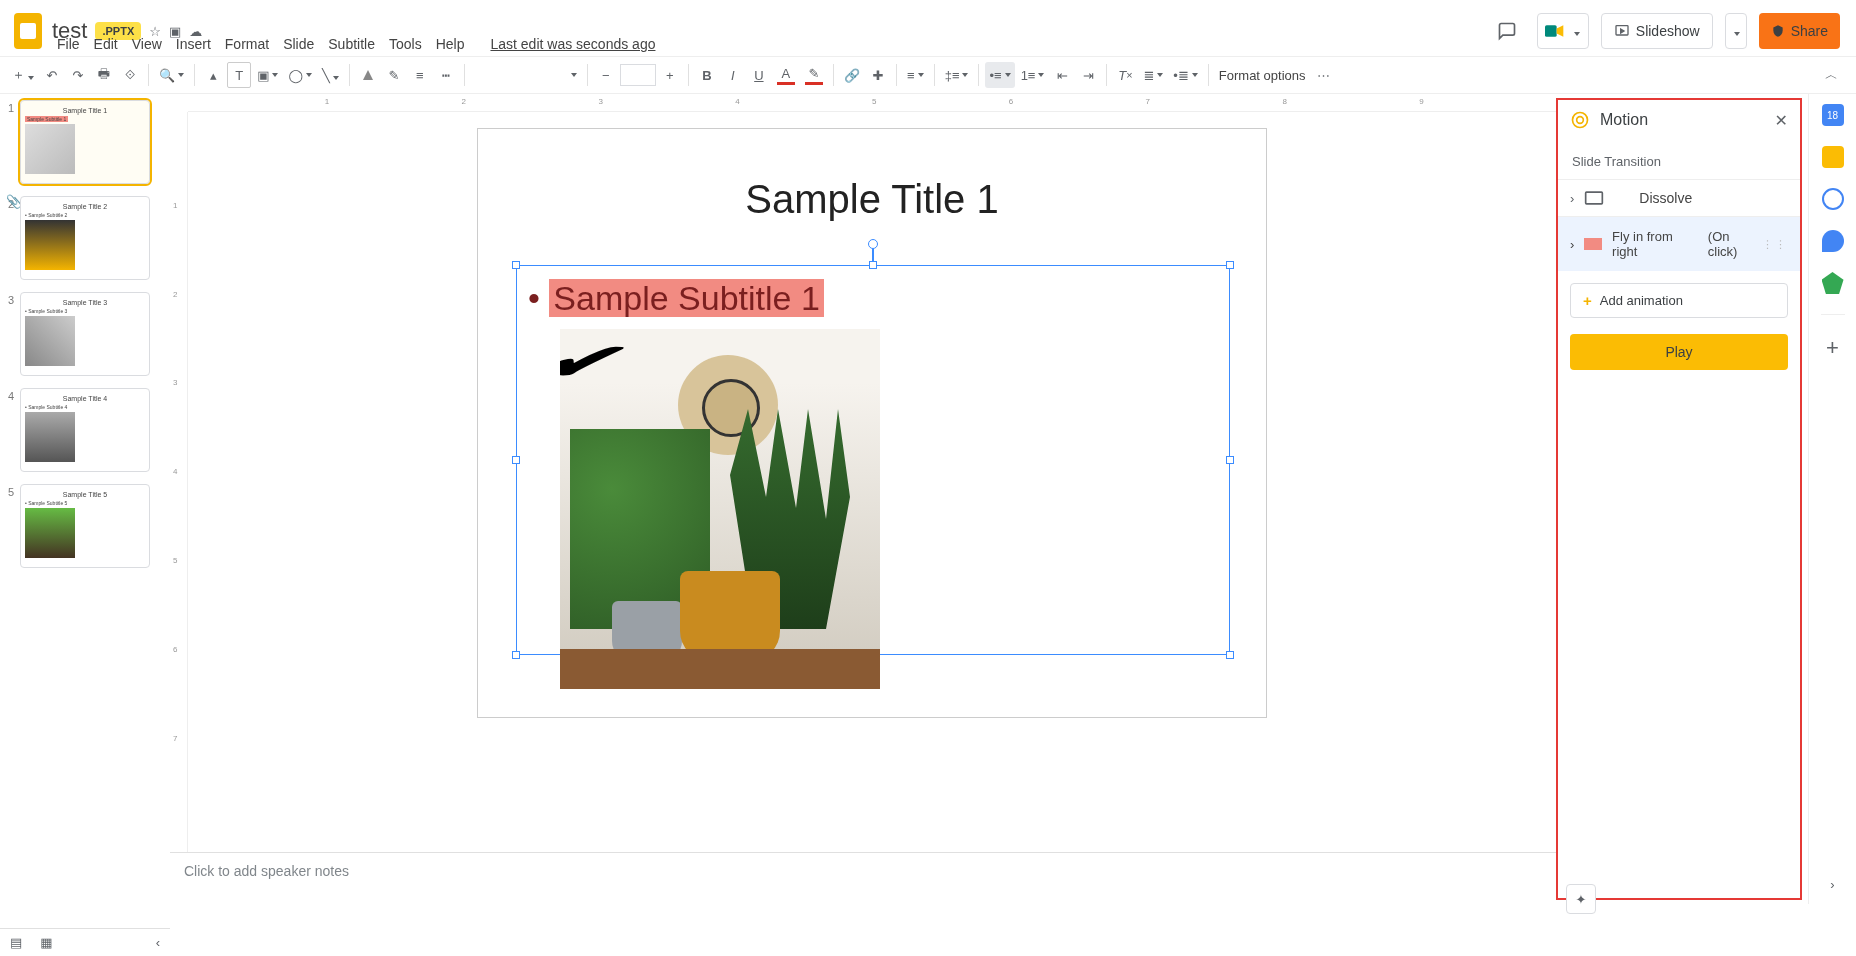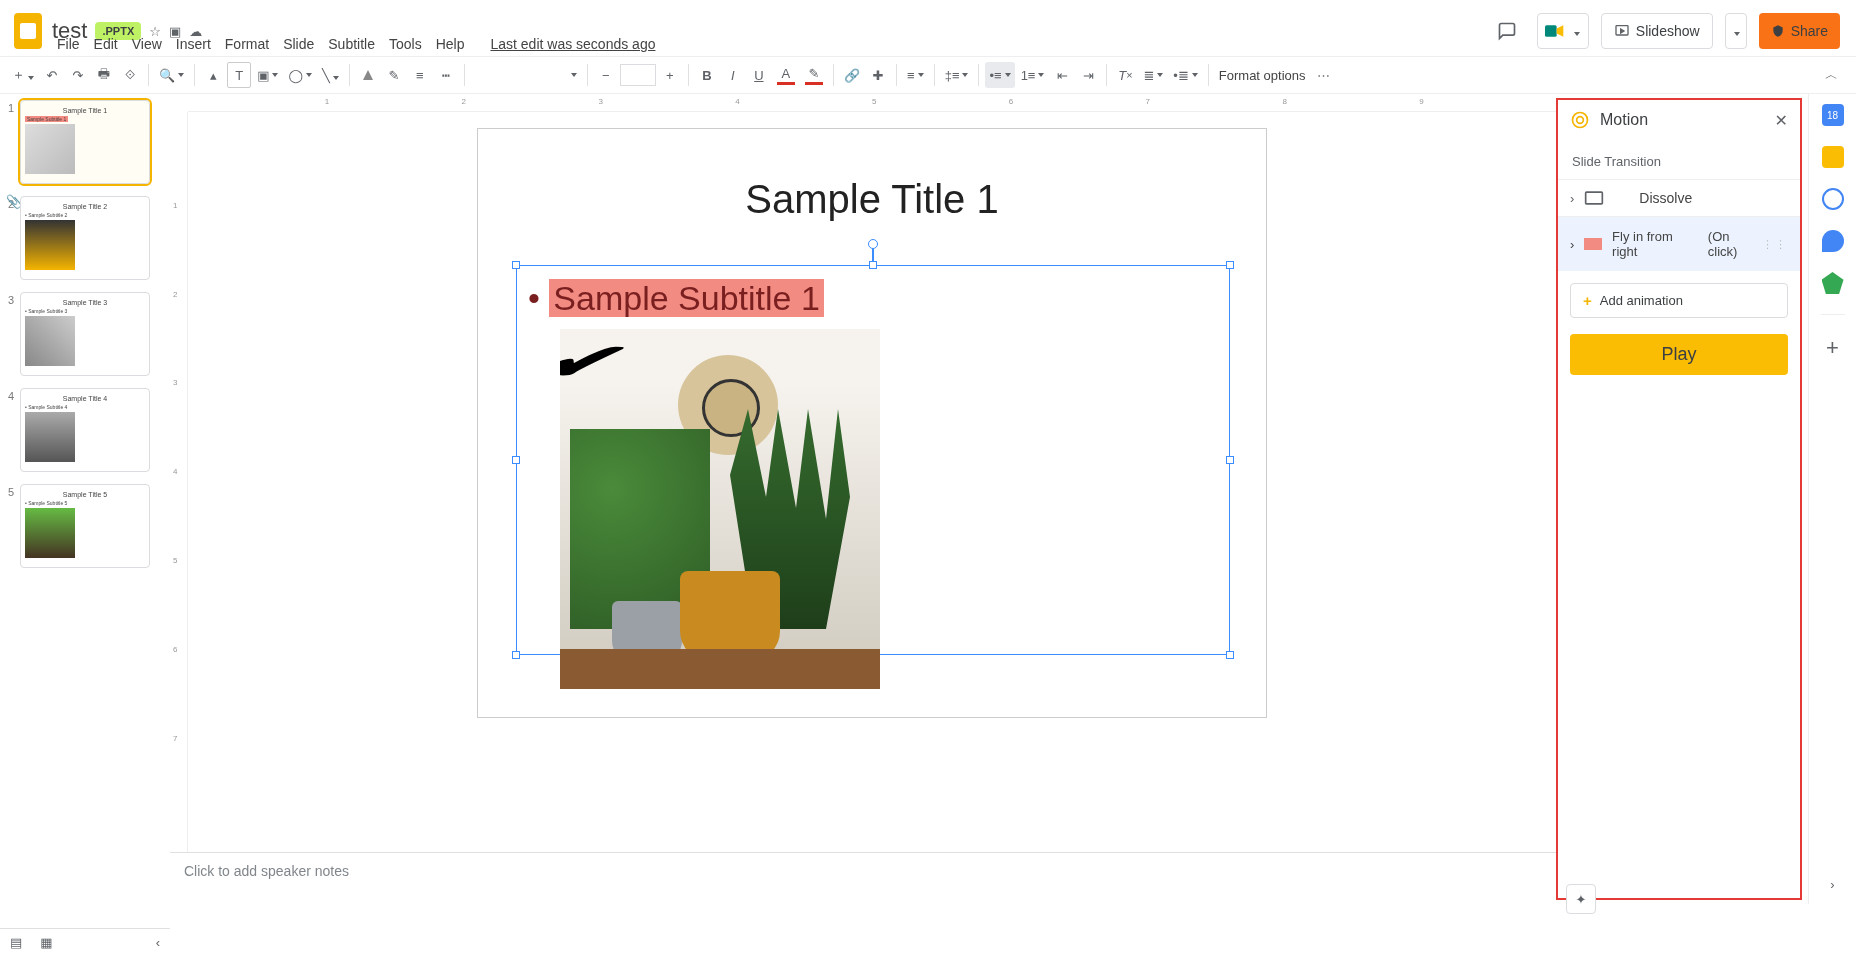--- a/index.html
+++ b/index.html
@@ -5,21 +5,21 @@
 * { margin: 0; padding: 0; box-sizing: border-box; font-family: Arial, "Helvetica Neue", sans-serif; }
 body { background: #fff; overflow: hidden; font-size: 13px; color: #444; }
 
 
 .header { height: 56px; display: flex; align-items: center; padding: 6px 16px 0 8px; }
 .app-icon { width: 40px; height: 40px; display:flex; align-items:center; justify-content:center; }
 .app-icon .box { width: 28px; height: 36px; background:#f4b400; border-radius:4px; position:relative; }
 .app-icon .box::after { content:""; position:absolute; left:6px; right:6px; top:10px; bottom:10px; background:#fff; border-radius:2px;}
 .doc-title-row { display:flex; align-items:center; gap:8px; margin-left:4px;}
 .doc-title { font-size:22px; color:#444; }
-.badge-pptx{ background:#bef264; color:#3c4043; font-size:11px; font-weight:600; padding:3px 7px; border-radius:4px;}
+.badge-pptx{ background:#fde047; color:#3c4043; font-size:11px; font-weight:600; padding:3px 7px; border-radius:4px;}
 .star, .folder, .cloud { color:#5f6368; cursor:pointer;}
 .menubar { display:flex; padding-left:50px; margin-top:-24px; height:24px; align-items:center;}
 .menubar span{ padding:4px 7px; color:#444; font-size:14px; cursor:pointer;}
 .last-edit{ color:#5f6368; text-decoration:underline; font-size:14px; margin-left:12px;}
 .header-right{ margin-left:auto; display:flex; align-items:center; gap:12px;}
 .hdr-btn{ height:36px; border:1px solid #dadce0; border-radius:4px; background:#fff; display:flex; align-items:center; padding:0 12px; gap:6px; font-size:14px; color:#3c4043; cursor:pointer;}
 .hdr-btn.share{ background:#f97316; border:none; font-weight:500;}
 .meet-btn{ width:52px; justify-content:center; padding:0;}
 .icon-btn{ width:36px; height:36px; display:flex; align-items:center; justify-content:center; color:#5f6368; cursor:pointer;}
 
@@ -78,21 +78,21 @@
 .mp-header .mp-title{ font-size:16px; color:#3c4043; flex:1;}
 .mp-close{ color:#5f6368; cursor:pointer; font-size:16px;}
 .mp-section-label{ padding:14px 14px 10px; font-size:13px; color:#5f6368;}
 .mp-row{ display:flex; align-items:center; padding:10px 12px; gap:10px; border-top:1px solid #eee; border-bottom:1px solid #eee; cursor:pointer;}
 .mp-row .chev{ color:#5f6368;}
 .mp-anim-row{ display:flex; align-items:center; padding:12px 12px; gap:10px; background:#ecf3fe; cursor:pointer; font-size:13px;}
 .mp-anim-row .thumb-mini{ width:22px; height:12px; background:#f28b82;}
 .mp-anim-row .grip{ margin-left:auto; color:#bbb; letter-spacing:2px; font-size:11px;}
 .mp-add{ margin:12px; border:1px solid #dadce0; border-radius:4px; padding:8px 12px; display:inline-flex; align-items:center; gap:8px; font-size:13px; color:#3c4043; cursor:pointer;}
 .mp-add .plus{ color:#f4b400; font-size:15px; font-weight:bold;}
-.mp-play{ margin:4px 12px 14px; background:#fbbc04; border:none; border-radius:4px; padding:10px 22px; font-size:18px; color:#3c4043; cursor:pointer;}
+.mp-play{ margin:4px 12px 14px; background:#fbbc04; border:none; border-radius:4px; padding:10px 22px; font-size:14px; color:#3c4043; cursor:pointer;}
 
 
 .sidebar{ width:48px; border-left:1px solid #eee; display:flex; flex-direction:column; align-items:center; padding-top:10px; gap:20px;}
 .sb-item{ width:22px; height:22px; border-radius:4px; cursor:pointer;}
 .sb-cal{ background:#4285f4; color:#fff; display:flex;align-items:center;justify-content:center; font-size:10px;}
 .sb-keep{ background:#fbbc04;}
 .sb-tasks{ background:#fff; border:2px solid #4285f4; border-radius:50%;}
 .sb-contacts{ background:#4285f4; border-radius:50% 50% 50% 0;}
 .sb-maps{ background:#34a853; clip-path:polygon(50% 0,100% 35%,80% 100%,20% 100%,0 35%);}
 .sb-plus{ font-size:22px; color:#5f6368;}

